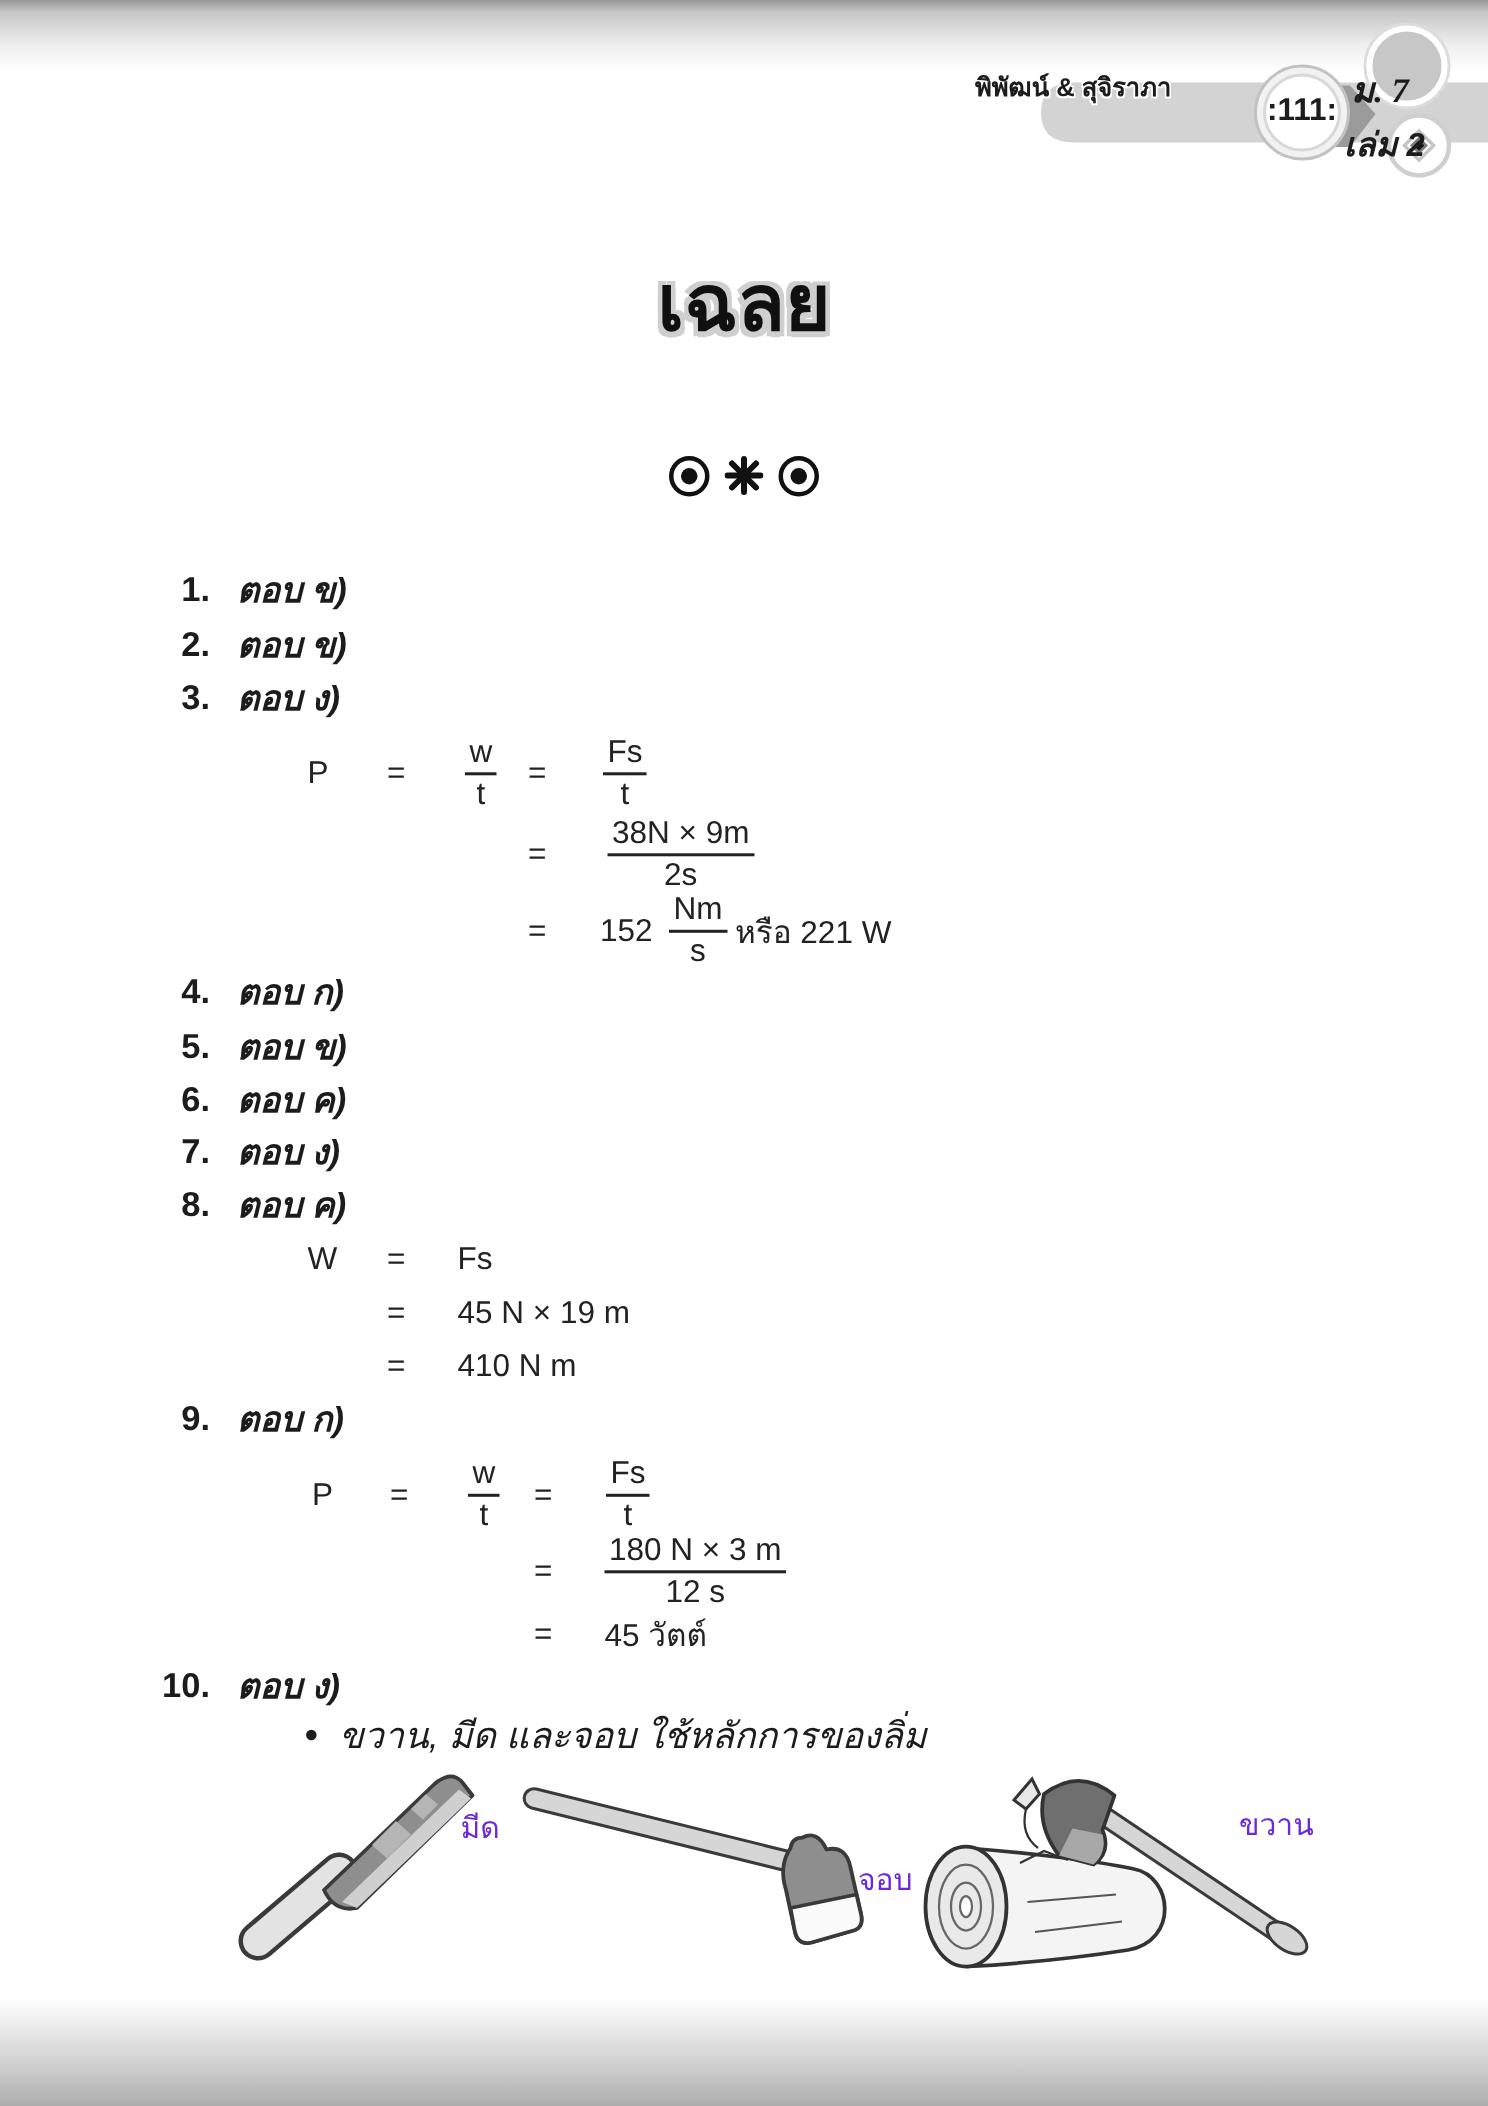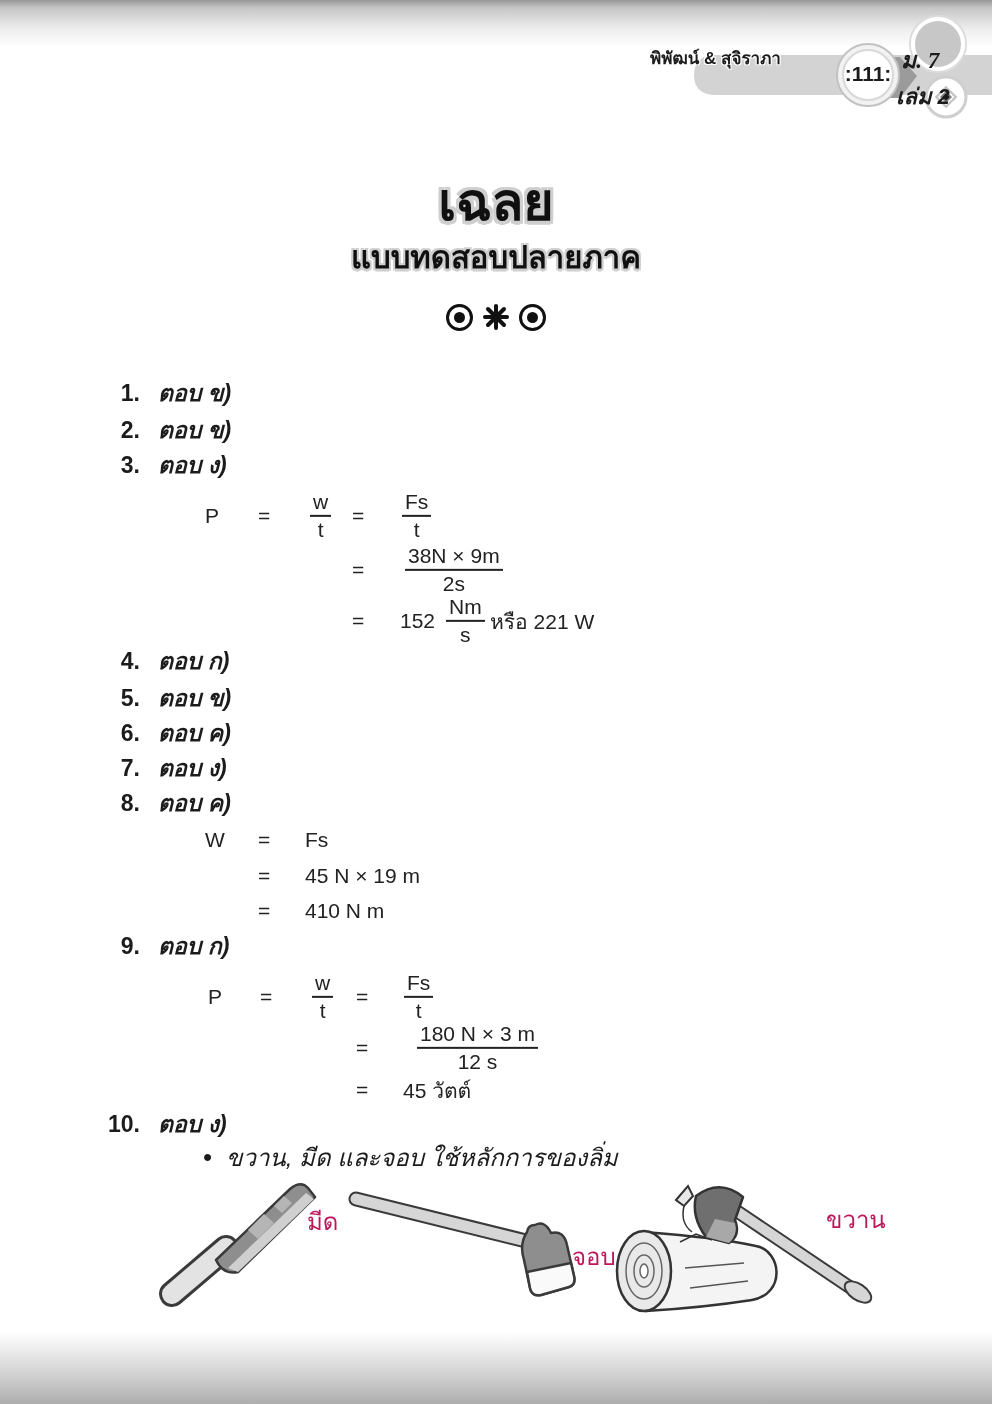--- a/index.html
+++ b/index.html
@@ -54,21 +54,21 @@
   .fc{position:absolute;transform:translateY(-50%);white-space:nowrap;}
   .frac{display:inline-flex;flex-direction:column;align-items:center;line-height:1.15;}
   .frac .num{border-bottom:2px solid #222;padding:0 3px 1px 3px;}
   .frac .den{padding-top:1px;}
 
   
   .note{position:absolute;left:0;height:0;width:100%;}
   .note .dot{position:absolute;left:203px;transform:translateY(-50%);font-size:26px;}
   .note .txt{position:absolute;left:226px;transform:translateY(-50%);
     font-style:italic;font-size:24px;}
-  .tool-label{position:absolute;font-size:24px;color:#be185d;}
+  .tool-label{position:absolute;font-size:20px;color:#6d28d9;}
   .tools-art{position:absolute;left:140px;top:1168px;}
 </style>
 </head>
 <body>
 
 <div class="page">
   <div class="top-shade"></div>
 
   <svg class="header-art" width="992" height="145" viewBox="0 0 992 145">
     <path d="M716,55 H992 V95 H716 Q694,95 694,75 Q694,55 716,55 Z" fill="#d3d3d3"></path>
@@ -81,21 +81,20 @@
     <rect x="938" y="89" width="16" height="16" transform="rotate(45 946 97)" fill="#c4c4c4"></rect>
     <rect x="941" y="92" width="10" height="10" transform="rotate(45 946 97)" fill="#7d7d7d" stroke="#ffffff" stroke-width="1.5"></rect>
     <rect x="943.5" y="94.5" width="5" height="5" transform="rotate(45 946 97)" fill="#141414"></rect>
   </svg>
   <div class="authors">พิพัฒน์ &amp; สุจิราภา</div>
   <div class="page-badge">:111:</div>
   <div class="grade">ม. 7</div>
   <div class="volume">เล่ม 2</div>
 
   <div class="title">เฉลย</div>
-  <div class="subtitle">แบบทดสอบปลายภาค</div>
   <div class="divider">
     <span class="odot"></span>
     <svg width="26" height="26" viewBox="0 0 26 26">
       <g stroke="#111" stroke-width="4" stroke-linecap="round">
         <line x1="13" y1="2" x2="13" y2="24"></line>
           <line x1="2" y1="13" x2="24" y2="13"></line>
         <line x1="5" y1="5" x2="21" y2="21"></line>
           <line x1="21" y1="5" x2="5" y2="21"></line>
       </g>
     </svg>
@@ -193,21 +192,21 @@
       <span class="den">t</span>
     </span>
     <span class="fc" style="left:356px">=</span>
     <span class="fc frac" style="left:404px">
       <span class="num">Fs</span>
       <span class="den">t</span>
     </span>
   </div>
   <div class="frow" style="top:1048px">
     <span class="fc" style="left:356px">=</span>
-    <span class="fc frac" style="left:417px">
+    <span class="fc frac" style="left:403px">
       <span class="num">180 N × 3 m</span>
       <span class="den">12 s</span>
     </span>
   </div>
   <div class="frow" style="top:1090px">
     <span class="fc" style="left:356px">=</span>
     <span class="fc" style="left:403px">45 วัตต์</span>
   </div>
 
   <div class="ans" style="top:1124px">

